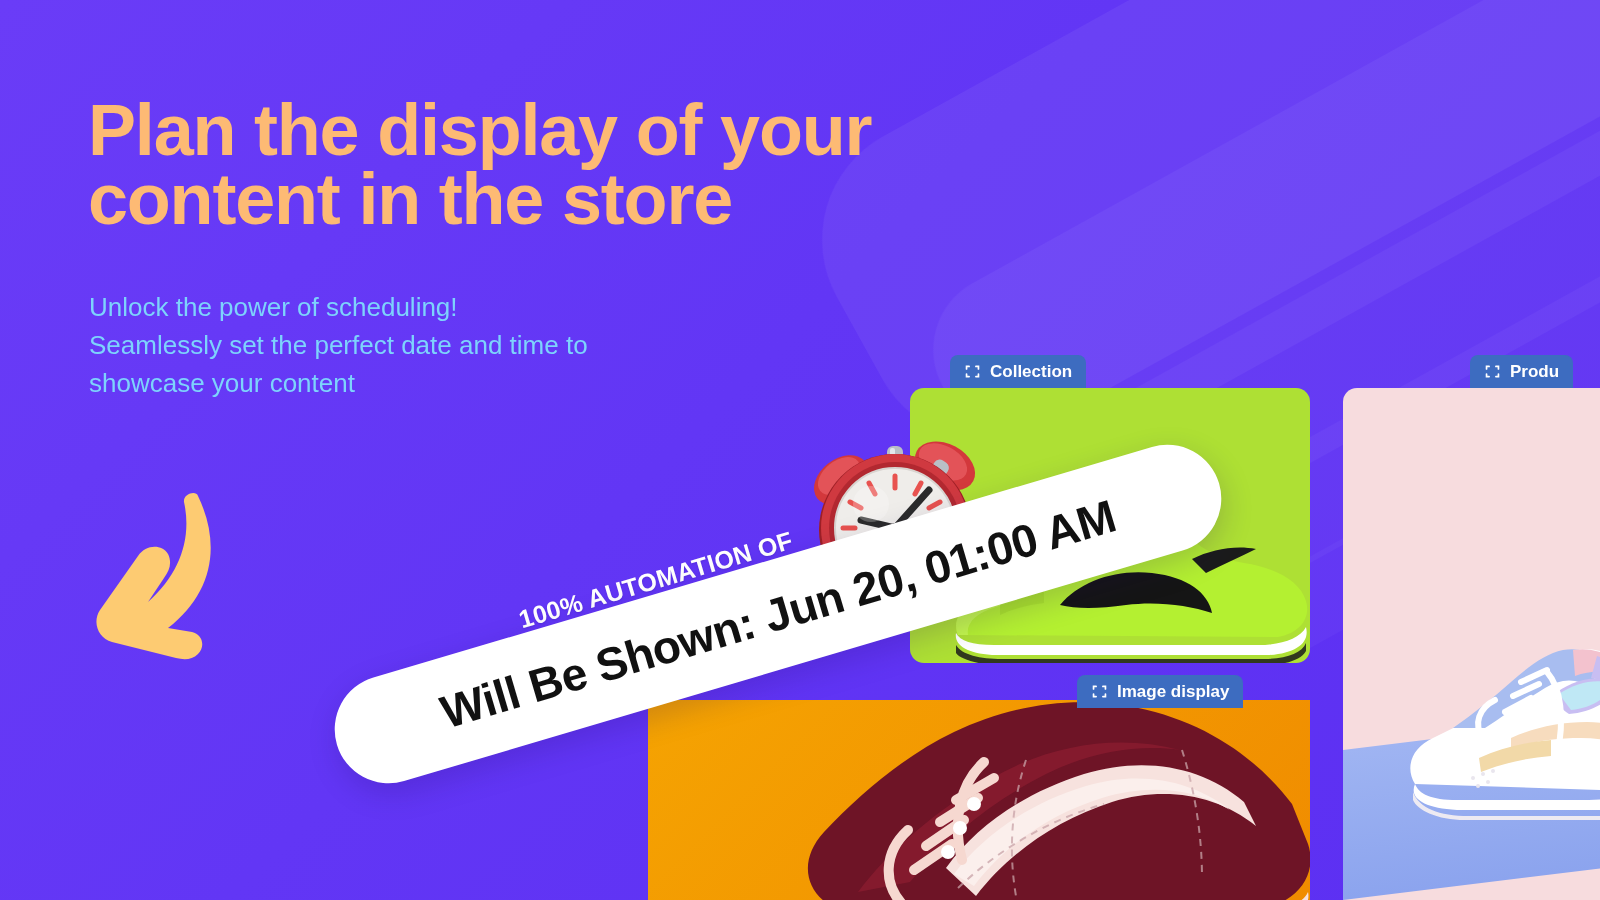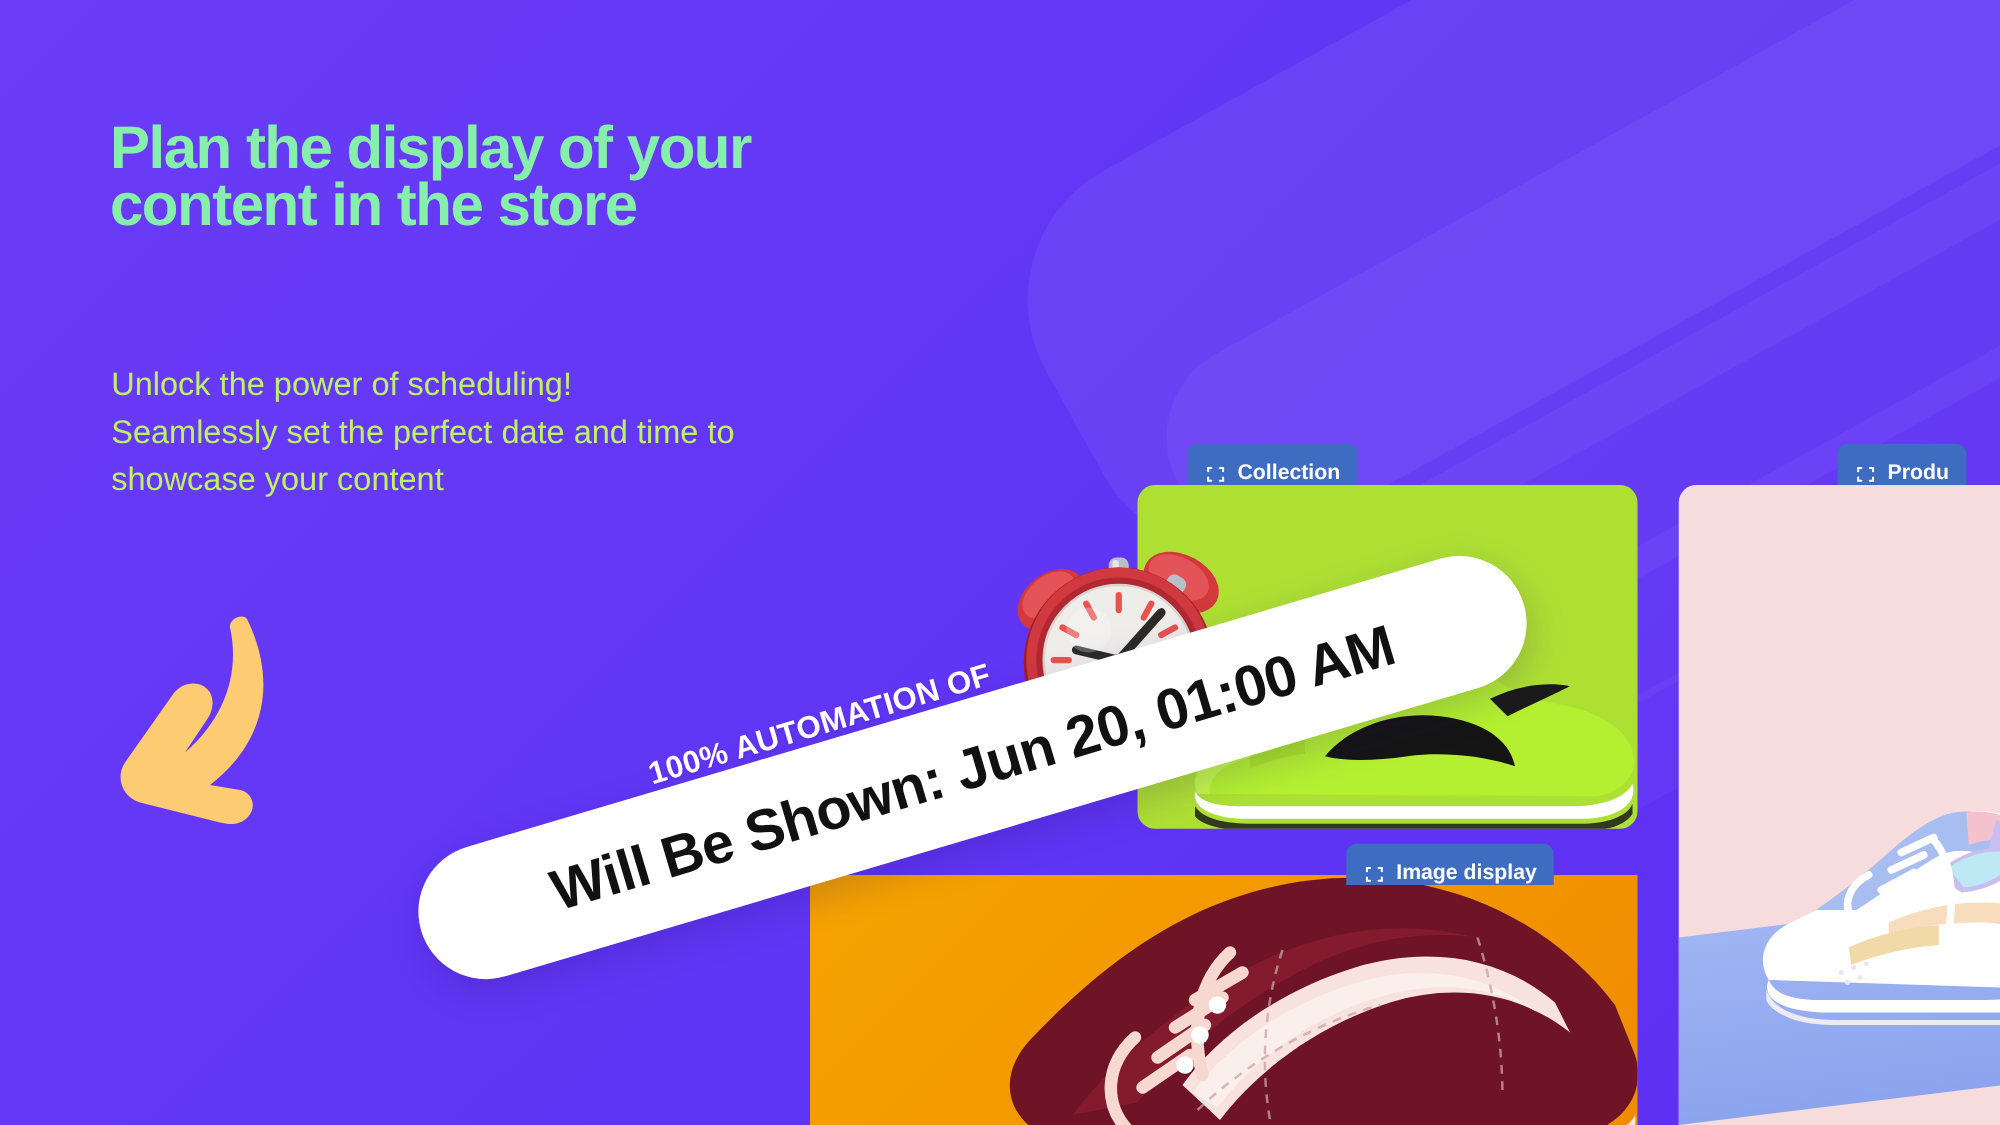--- a/index.html
+++ b/index.html
@@ -23,24 +23,24 @@
        border-radius:260px 360px 360px 260px;background:rgba(255,255,255,.085);}
   .sw3{width:860px;height:150px;top:355px;left:230px;transform:rotate(-27deg);
        border-radius:200px 300px 300px 200px;background:rgba(255,255,255,.075);}
   .sw4{width:760px;height:110px;top:470px;left:330px;transform:rotate(-27deg);
        border-radius:170px 260px 260px 170px;background:rgba(255,255,255,.065);}
   .sw5{width:640px;height:80px;top:565px;left:430px;transform:rotate(-27deg);
        border-radius:140px 220px 220px 140px;background:rgba(255,255,255,.055);}
 
   
   .headline{position:absolute;left:88px;top:96px;width:950px;
-    font-size:48px;line-height:.96;font-weight:bold;color:#86efac;
+    font-size:72px;line-height:.96;font-weight:bold;color:#fdba74;
     letter-spacing:-1.2px;white-space:pre-line;}
   .subhead{position:absolute;left:89px;top:288px;width:660px;
-    font-size:26px;line-height:1.47;color:#bef264;white-space:pre-line;}
+    font-size:26px;line-height:1.47;color:#7dd3fc;white-space:pre-line;}
 
   
   .arrow{position:absolute;left:52px;top:482px;width:190px;height:190px;}
 
   
   .card{position:absolute;border-radius:14px;overflow:hidden;}
 
   .card-collection{left:910px;top:388px;width:400px;height:275px;
     background:#AEE034;}
   .sneaker-green{position:absolute;left:30px;bottom:-4px;width:380px;height:190px;}
@@ -50,21 +50,21 @@
   .prod-floor{position:absolute;left:0;bottom:0;width:100%;height:150px;
     background:linear-gradient(180deg,#9FB4F2 0%,#8CA4EE 100%);
     transform:skewY(-7deg);transform-origin:left bottom;}
   .sneaker-pastel{position:absolute;left:18px;bottom:58px;width:300px;height:300px;}
 
   .card-banner{left:648px;top:700px;width:662px;height:200px;
     border-radius:0;background:linear-gradient(135deg,#F5A302 0%,#F08C00 100%);}
   .sneaker-burgundy{position:absolute;left:60px;top:-8px;width:620px;height:240px;}
 
   
-  .badge{position:absolute;display:flex;align-items:flex-end;gap:9px;
+  .badge{position:absolute;display:flex;align-items:center;gap:9px;
     height:33px;padding:0 14px;border-radius:8px 8px 0 0;
     background:#3D6CC0;color:#fff;font-size:17px;font-weight:bold;
     white-space:nowrap;}
   .badge-collection{left:950px;top:355px;}
   .badge-product{left:1470px;top:355px;border-radius:8px 8px 0 0;}
   .badge-banner{left:1077px;top:675px;}
   .frame-icon{width:17px;height:17px;flex:none;}
 
   
   .clock{position:absolute;left:795px;top:424px;width:200px;height:200px;}

